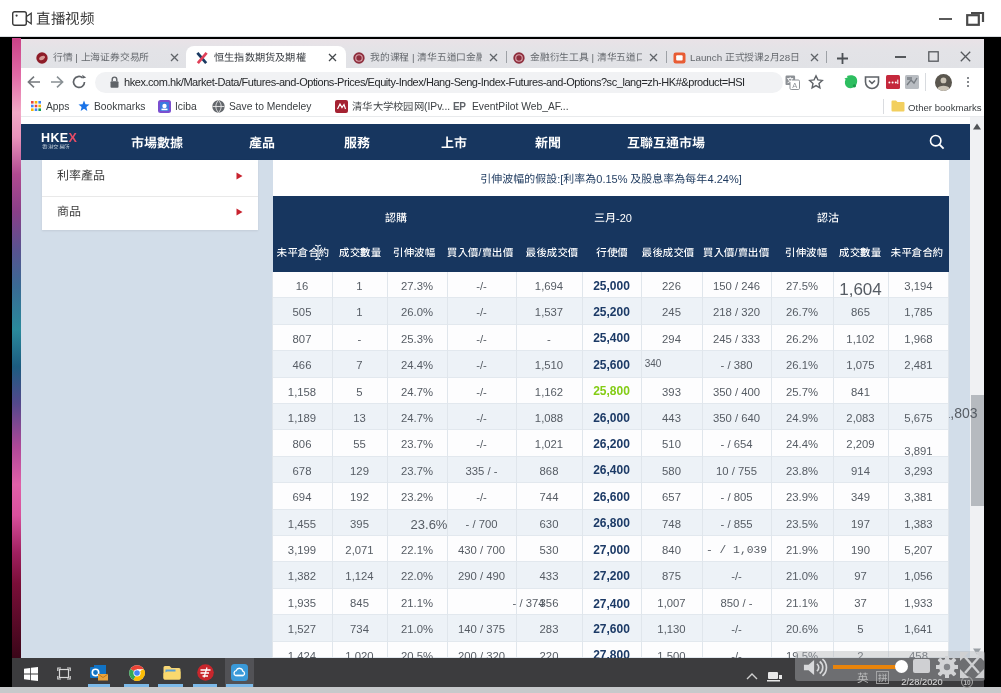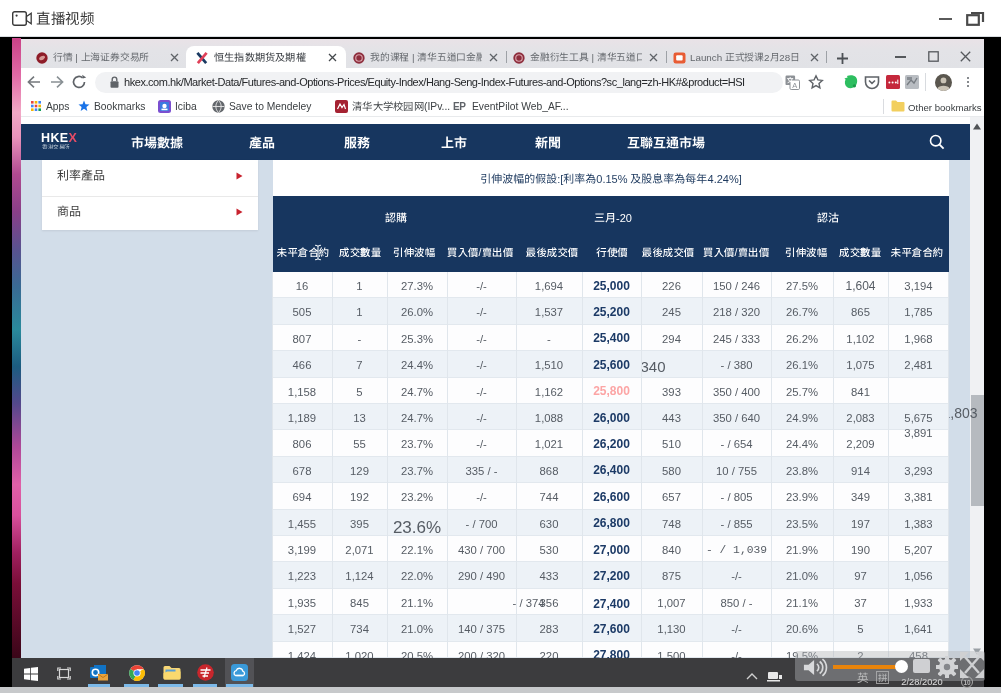--- a/index.html
+++ b/index.html
@@ -658,21 +658,21 @@
 <div style="position:absolute;left:273px;top:272px;width:676px;height:26.4px;background:#fdfdfe;border-bottom:1px solid #e2e8ee"></div>
 <div style="position:absolute;left:302px;top:279px;font-size:11.3px;color:#565c64;white-space:nowrap;transform:translateX(-50%);">16</div>
 <div style="position:absolute;left:359.5px;top:279px;font-size:11.3px;color:#565c64;white-space:nowrap;transform:translateX(-50%);">1</div>
 <div style="position:absolute;left:417px;top:279px;font-size:11.3px;color:#565c64;white-space:nowrap;transform:translateX(-50%);">27.3%</div>
 <div style="position:absolute;left:481.5px;top:279px;font-size:11.3px;color:#565c64;white-space:nowrap;transform:translateX(-50%);">-/-</div>
 <div style="position:absolute;left:549px;top:279px;font-size:11.3px;color:#565c64;white-space:nowrap;transform:translateX(-50%);">1,694</div>
 <div style="position:absolute;left:611.5px;top:278.5px;font-size:12px;color:#1c3a66;white-space:nowrap;transform:translateX(-50%);font-weight:bold">25,000</div>
 <div style="position:absolute;left:671.5px;top:279px;font-size:11.3px;color:#565c64;white-space:nowrap;transform:translateX(-50%);">226</div>
 <div style="position:absolute;left:736.5px;top:279px;font-size:11.3px;color:#565c64;white-space:nowrap;transform:translateX(-50%);">150 / 246</div>
 <div style="position:absolute;left:802px;top:279px;font-size:11.3px;color:#565c64;white-space:nowrap;transform:translateX(-50%);">27.5%</div>
-<div style="position:absolute;left:860.5px;top:279px;font-size:12px;color:#565c64;white-space:nowrap;transform:translateX(-50%);text-align:center;">1,604</div>
+<div style="position:absolute;left:860.5px;top:279px;font-size:17px;color:#565c64;white-space:nowrap;transform:translateX(-50%);text-align:center;">1,604</div>
 <div style="position:absolute;left:918.5px;top:279px;font-size:11.3px;color:#565c64;white-space:nowrap;transform:translateX(-50%);">3,194</div>
 <div style="position:absolute;left:332px;top:272px;width:1px;height:26.4px;background:#e0e6ec"></div>
 <div style="position:absolute;left:387px;top:272px;width:1px;height:26.4px;background:#e0e6ec"></div>
 <div style="position:absolute;left:447px;top:272px;width:1px;height:26.4px;background:#e0e6ec"></div>
 <div style="position:absolute;left:516px;top:272px;width:1px;height:26.4px;background:#e0e6ec"></div>
 <div style="position:absolute;left:582px;top:272px;width:1px;height:26.4px;background:#e0e6ec"></div>
 <div style="position:absolute;left:641px;top:272px;width:1px;height:26.4px;background:#e0e6ec"></div>
 <div style="position:absolute;left:702px;top:272px;width:1px;height:26.4px;background:#e0e6ec"></div>
 <div style="position:absolute;left:771px;top:272px;width:1px;height:26.4px;background:#e0e6ec"></div>
 <div style="position:absolute;left:833px;top:272px;width:1px;height:26.4px;background:#e0e6ec"></div>
@@ -721,42 +721,42 @@
 <div style="position:absolute;left:771px;top:324.8px;width:1px;height:26.4px;background:#e0e6ec"></div>
 <div style="position:absolute;left:833px;top:324.8px;width:1px;height:26.4px;background:#e0e6ec"></div>
 <div style="position:absolute;left:888px;top:324.8px;width:1px;height:26.4px;background:#e0e6ec"></div>
 <div style="position:absolute;left:273px;top:351.2px;width:676px;height:26.4px;background:#edf2f7;border-bottom:1px solid #e2e8ee"></div>
 <div style="position:absolute;left:302px;top:358.2px;font-size:11.3px;color:#565c64;white-space:nowrap;transform:translateX(-50%);">466</div>
 <div style="position:absolute;left:359.5px;top:358.2px;font-size:11.3px;color:#565c64;white-space:nowrap;transform:translateX(-50%);">7</div>
 <div style="position:absolute;left:417px;top:358.2px;font-size:11.3px;color:#565c64;white-space:nowrap;transform:translateX(-50%);">24.4%</div>
 <div style="position:absolute;left:481.5px;top:358.2px;font-size:11.3px;color:#565c64;white-space:nowrap;transform:translateX(-50%);">-/-</div>
 <div style="position:absolute;left:549px;top:358.2px;font-size:11.3px;color:#565c64;white-space:nowrap;transform:translateX(-50%);">1,510</div>
 <div style="position:absolute;left:611.5px;top:357.7px;font-size:12px;color:#1c3a66;white-space:nowrap;transform:translateX(-50%);font-weight:bold">25,600</div>
-<div style="position:absolute;left:653px;top:358.2px;font-size:15px;color:#565c64;white-space:nowrap;transform:translateX(-50%);">340</div>
+<div style="position:absolute;left:653px;top:358.2px;font-size:10px;color:#565c64;white-space:nowrap;transform:translateX(-50%);">340</div>
 <div style="position:absolute;left:736.5px;top:358.2px;font-size:11.3px;color:#565c64;white-space:nowrap;transform:translateX(-50%);">- / 380</div>
 <div style="position:absolute;left:802px;top:358.2px;font-size:11.3px;color:#565c64;white-space:nowrap;transform:translateX(-50%);">26.1%</div>
 <div style="position:absolute;left:860.5px;top:358.2px;font-size:11.3px;color:#565c64;white-space:nowrap;transform:translateX(-50%);">1,075</div>
 <div style="position:absolute;left:918.5px;top:358.2px;font-size:11.3px;color:#565c64;white-space:nowrap;transform:translateX(-50%);">2,481</div>
 <div style="position:absolute;left:332px;top:351.2px;width:1px;height:26.4px;background:#e0e6ec"></div>
 <div style="position:absolute;left:387px;top:351.2px;width:1px;height:26.4px;background:#e0e6ec"></div>
 <div style="position:absolute;left:447px;top:351.2px;width:1px;height:26.4px;background:#e0e6ec"></div>
 <div style="position:absolute;left:516px;top:351.2px;width:1px;height:26.4px;background:#e0e6ec"></div>
 <div style="position:absolute;left:582px;top:351.2px;width:1px;height:26.4px;background:#e0e6ec"></div>
 <div style="position:absolute;left:641px;top:351.2px;width:1px;height:26.4px;background:#e0e6ec"></div>
 <div style="position:absolute;left:702px;top:351.2px;width:1px;height:26.4px;background:#e0e6ec"></div>
 <div style="position:absolute;left:771px;top:351.2px;width:1px;height:26.4px;background:#e0e6ec"></div>
 <div style="position:absolute;left:833px;top:351.2px;width:1px;height:26.4px;background:#e0e6ec"></div>
 <div style="position:absolute;left:888px;top:351.2px;width:1px;height:26.4px;background:#e0e6ec"></div>
 <div style="position:absolute;left:273px;top:377.6px;width:676px;height:26.4px;background:#fdfdfe;border-bottom:1px solid #e2e8ee"></div>
 <div style="position:absolute;left:302px;top:384.6px;font-size:11.3px;color:#565c64;white-space:nowrap;transform:translateX(-50%);">1,158</div>
 <div style="position:absolute;left:359.5px;top:384.6px;font-size:11.3px;color:#565c64;white-space:nowrap;transform:translateX(-50%);">5</div>
 <div style="position:absolute;left:417px;top:384.6px;font-size:11.3px;color:#565c64;white-space:nowrap;transform:translateX(-50%);">24.7%</div>
 <div style="position:absolute;left:481.5px;top:384.6px;font-size:11.3px;color:#565c64;white-space:nowrap;transform:translateX(-50%);">-/-</div>
 <div style="position:absolute;left:549px;top:384.6px;font-size:11.3px;color:#565c64;white-space:nowrap;transform:translateX(-50%);">1,162</div>
-<div style="position:absolute;left:611.5px;top:384.1px;font-size:12px;color:#fca5a5;white-space:nowrap;transform:translateX(-50%);font-weight:bold">25,800</div>
+<div style="position:absolute;left:611.5px;top:384.1px;font-size:12px;color:#84cc16;white-space:nowrap;transform:translateX(-50%);font-weight:bold">25,800</div>
 <div style="position:absolute;left:671.5px;top:384.6px;font-size:11.3px;color:#565c64;white-space:nowrap;transform:translateX(-50%);">393</div>
 <div style="position:absolute;left:736.5px;top:384.6px;font-size:11.3px;color:#565c64;white-space:nowrap;transform:translateX(-50%);">350 / 400</div>
 <div style="position:absolute;left:802px;top:384.6px;font-size:11.3px;color:#565c64;white-space:nowrap;transform:translateX(-50%);">25.7%</div>
 <div style="position:absolute;left:860.5px;top:384.6px;font-size:11.3px;color:#565c64;white-space:nowrap;transform:translateX(-50%);">841</div>
 <div style="position:absolute;left:960px;top:384.6px;font-size:14px;color:#565c64;white-space:nowrap;transform:translateX(-50%);margin-top:20px;">1,803</div>
 <div style="position:absolute;left:332px;top:377.6px;width:1px;height:26.4px;background:#e0e6ec"></div>
 <div style="position:absolute;left:387px;top:377.6px;width:1px;height:26.4px;background:#e0e6ec"></div>
 <div style="position:absolute;left:447px;top:377.6px;width:1px;height:26.4px;background:#e0e6ec"></div>
 <div style="position:absolute;left:516px;top:377.6px;width:1px;height:26.4px;background:#e0e6ec"></div>
 <div style="position:absolute;left:582px;top:377.6px;width:1px;height:26.4px;background:#e0e6ec"></div>
@@ -791,21 +791,21 @@
 <div style="position:absolute;left:302px;top:437.4px;font-size:11.3px;color:#565c64;white-space:nowrap;transform:translateX(-50%);">806</div>
 <div style="position:absolute;left:359.5px;top:437.4px;font-size:11.3px;color:#565c64;white-space:nowrap;transform:translateX(-50%);">55</div>
 <div style="position:absolute;left:417px;top:437.4px;font-size:11.3px;color:#565c64;white-space:nowrap;transform:translateX(-50%);">23.7%</div>
 <div style="position:absolute;left:481.5px;top:437.4px;font-size:11.3px;color:#565c64;white-space:nowrap;transform:translateX(-50%);">-/-</div>
 <div style="position:absolute;left:549px;top:437.4px;font-size:11.3px;color:#565c64;white-space:nowrap;transform:translateX(-50%);">1,021</div>
 <div style="position:absolute;left:611.5px;top:436.9px;font-size:12px;color:#1c3a66;white-space:nowrap;transform:translateX(-50%);font-weight:bold">26,200</div>
 <div style="position:absolute;left:671.5px;top:437.4px;font-size:11.3px;color:#565c64;white-space:nowrap;transform:translateX(-50%);">510</div>
 <div style="position:absolute;left:736.5px;top:437.4px;font-size:11.3px;color:#565c64;white-space:nowrap;transform:translateX(-50%);">- / 654</div>
 <div style="position:absolute;left:802px;top:437.4px;font-size:11.3px;color:#565c64;white-space:nowrap;transform:translateX(-50%);">24.4%</div>
 <div style="position:absolute;left:860.5px;top:437.4px;font-size:11.3px;color:#565c64;white-space:nowrap;transform:translateX(-50%);">2,209</div>
-<div style="position:absolute;left:918.5px;top:426px;font-size:11.3px;color:#565c64;white-space:nowrap;transform:translateX(-50%);">3,891</div>
+<div style="position:absolute;left:918.5px;top:444px;font-size:11.3px;color:#565c64;white-space:nowrap;transform:translateX(-50%);">3,891</div>
 <div style="position:absolute;left:332px;top:430.4px;width:1px;height:26.4px;background:#e0e6ec"></div>
 <div style="position:absolute;left:387px;top:430.4px;width:1px;height:26.4px;background:#e0e6ec"></div>
 <div style="position:absolute;left:447px;top:430.4px;width:1px;height:26.4px;background:#e0e6ec"></div>
 <div style="position:absolute;left:516px;top:430.4px;width:1px;height:26.4px;background:#e0e6ec"></div>
 <div style="position:absolute;left:582px;top:430.4px;width:1px;height:26.4px;background:#e0e6ec"></div>
 <div style="position:absolute;left:641px;top:430.4px;width:1px;height:26.4px;background:#e0e6ec"></div>
 <div style="position:absolute;left:702px;top:430.4px;width:1px;height:26.4px;background:#e0e6ec"></div>
 <div style="position:absolute;left:771px;top:430.4px;width:1px;height:26.4px;background:#e0e6ec"></div>
 <div style="position:absolute;left:833px;top:430.4px;width:1px;height:26.4px;background:#e0e6ec"></div>
 <div style="position:absolute;left:888px;top:430.4px;width:1px;height:26.4px;background:#e0e6ec"></div>
@@ -849,21 +849,21 @@
 <div style="position:absolute;left:516px;top:483.2px;width:1px;height:26.4px;background:#e0e6ec"></div>
 <div style="position:absolute;left:582px;top:483.2px;width:1px;height:26.4px;background:#e0e6ec"></div>
 <div style="position:absolute;left:641px;top:483.2px;width:1px;height:26.4px;background:#e0e6ec"></div>
 <div style="position:absolute;left:702px;top:483.2px;width:1px;height:26.4px;background:#e0e6ec"></div>
 <div style="position:absolute;left:771px;top:483.2px;width:1px;height:26.4px;background:#e0e6ec"></div>
 <div style="position:absolute;left:833px;top:483.2px;width:1px;height:26.4px;background:#e0e6ec"></div>
 <div style="position:absolute;left:888px;top:483.2px;width:1px;height:26.4px;background:#e0e6ec"></div>
 <div style="position:absolute;left:273px;top:509.6px;width:676px;height:26.4px;background:#edf2f7;border-bottom:1px solid #e2e8ee"></div>
 <div style="position:absolute;left:302px;top:516.6px;font-size:11.3px;color:#565c64;white-space:nowrap;transform:translateX(-50%);">1,455</div>
 <div style="position:absolute;left:359.5px;top:516.6px;font-size:11.3px;color:#565c64;white-space:nowrap;transform:translateX(-50%);">395</div>
-<div style="position:absolute;left:417px;top:516.6px;font-size:17px;color:#565c64;white-space:nowrap;transform:translateX(-50%);text-align:center;">23.6%</div>
+<div style="position:absolute;left:429px;top:516.6px;font-size:13px;color:#565c64;white-space:nowrap;transform:translateX(-50%);text-align:center;">23.6%</div>
 <div style="position:absolute;left:481.5px;top:516.6px;font-size:11.3px;color:#565c64;white-space:nowrap;transform:translateX(-50%);">- / 700</div>
 <div style="position:absolute;left:549px;top:516.6px;font-size:11.3px;color:#565c64;white-space:nowrap;transform:translateX(-50%);">630</div>
 <div style="position:absolute;left:611.5px;top:516.1px;font-size:12px;color:#1c3a66;white-space:nowrap;transform:translateX(-50%);font-weight:bold">26,800</div>
 <div style="position:absolute;left:671.5px;top:516.6px;font-size:11.3px;color:#565c64;white-space:nowrap;transform:translateX(-50%);">748</div>
 <div style="position:absolute;left:736.5px;top:516.6px;font-size:11.3px;color:#565c64;white-space:nowrap;transform:translateX(-50%);">- / 855</div>
 <div style="position:absolute;left:802px;top:516.6px;font-size:11.3px;color:#565c64;white-space:nowrap;transform:translateX(-50%);">23.5%</div>
 <div style="position:absolute;left:860.5px;top:516.6px;font-size:11.3px;color:#565c64;white-space:nowrap;transform:translateX(-50%);">197</div>
 <div style="position:absolute;left:918.5px;top:516.6px;font-size:11.3px;color:#565c64;white-space:nowrap;transform:translateX(-50%);">1,383</div>
 <div style="position:absolute;left:332px;top:509.6px;width:1px;height:26.4px;background:#e0e6ec"></div>
 <div style="position:absolute;left:387px;top:509.6px;width:1px;height:26.4px;background:#e0e6ec"></div>
@@ -891,21 +891,21 @@
 <div style="position:absolute;left:387px;top:536px;width:1px;height:26.4px;background:#e0e6ec"></div>
 <div style="position:absolute;left:447px;top:536px;width:1px;height:26.4px;background:#e0e6ec"></div>
 <div style="position:absolute;left:516px;top:536px;width:1px;height:26.4px;background:#e0e6ec"></div>
 <div style="position:absolute;left:582px;top:536px;width:1px;height:26.4px;background:#e0e6ec"></div>
 <div style="position:absolute;left:641px;top:536px;width:1px;height:26.4px;background:#e0e6ec"></div>
 <div style="position:absolute;left:702px;top:536px;width:1px;height:26.4px;background:#e0e6ec"></div>
 <div style="position:absolute;left:771px;top:536px;width:1px;height:26.4px;background:#e0e6ec"></div>
 <div style="position:absolute;left:833px;top:536px;width:1px;height:26.4px;background:#e0e6ec"></div>
 <div style="position:absolute;left:888px;top:536px;width:1px;height:26.4px;background:#e0e6ec"></div>
 <div style="position:absolute;left:273px;top:562.4px;width:676px;height:26.4px;background:#edf2f7;border-bottom:1px solid #e2e8ee"></div>
-<div style="position:absolute;left:302px;top:569.4px;font-size:11.3px;color:#565c64;white-space:nowrap;transform:translateX(-50%);">1,223</div>
+<div style="position:absolute;left:302px;top:569.4px;font-size:11.3px;color:#565c64;white-space:nowrap;transform:translateX(-50%);">1,382</div>
 <div style="position:absolute;left:359.5px;top:569.4px;font-size:11.3px;color:#565c64;white-space:nowrap;transform:translateX(-50%);">1,124</div>
 <div style="position:absolute;left:417px;top:569.4px;font-size:11.3px;color:#565c64;white-space:nowrap;transform:translateX(-50%);">22.0%</div>
 <div style="position:absolute;left:481.5px;top:569.4px;font-size:11.3px;color:#565c64;white-space:nowrap;transform:translateX(-50%);">290 / 490</div>
 <div style="position:absolute;left:549px;top:569.4px;font-size:11.3px;color:#565c64;white-space:nowrap;transform:translateX(-50%);">433</div>
 <div style="position:absolute;left:611.5px;top:568.9px;font-size:12px;color:#1c3a66;white-space:nowrap;transform:translateX(-50%);font-weight:bold">27,200</div>
 <div style="position:absolute;left:671.5px;top:569.4px;font-size:11.3px;color:#565c64;white-space:nowrap;transform:translateX(-50%);">875</div>
 <div style="position:absolute;left:736.5px;top:569.4px;font-size:11.3px;color:#565c64;white-space:nowrap;transform:translateX(-50%);">-/-</div>
 <div style="position:absolute;left:802px;top:569.4px;font-size:11.3px;color:#565c64;white-space:nowrap;transform:translateX(-50%);">21.0%</div>
 <div style="position:absolute;left:860.5px;top:569.4px;font-size:11.3px;color:#565c64;white-space:nowrap;transform:translateX(-50%);">97</div>
 <div style="position:absolute;left:918.5px;top:569.4px;font-size:11.3px;color:#565c64;white-space:nowrap;transform:translateX(-50%);">1,056</div>

